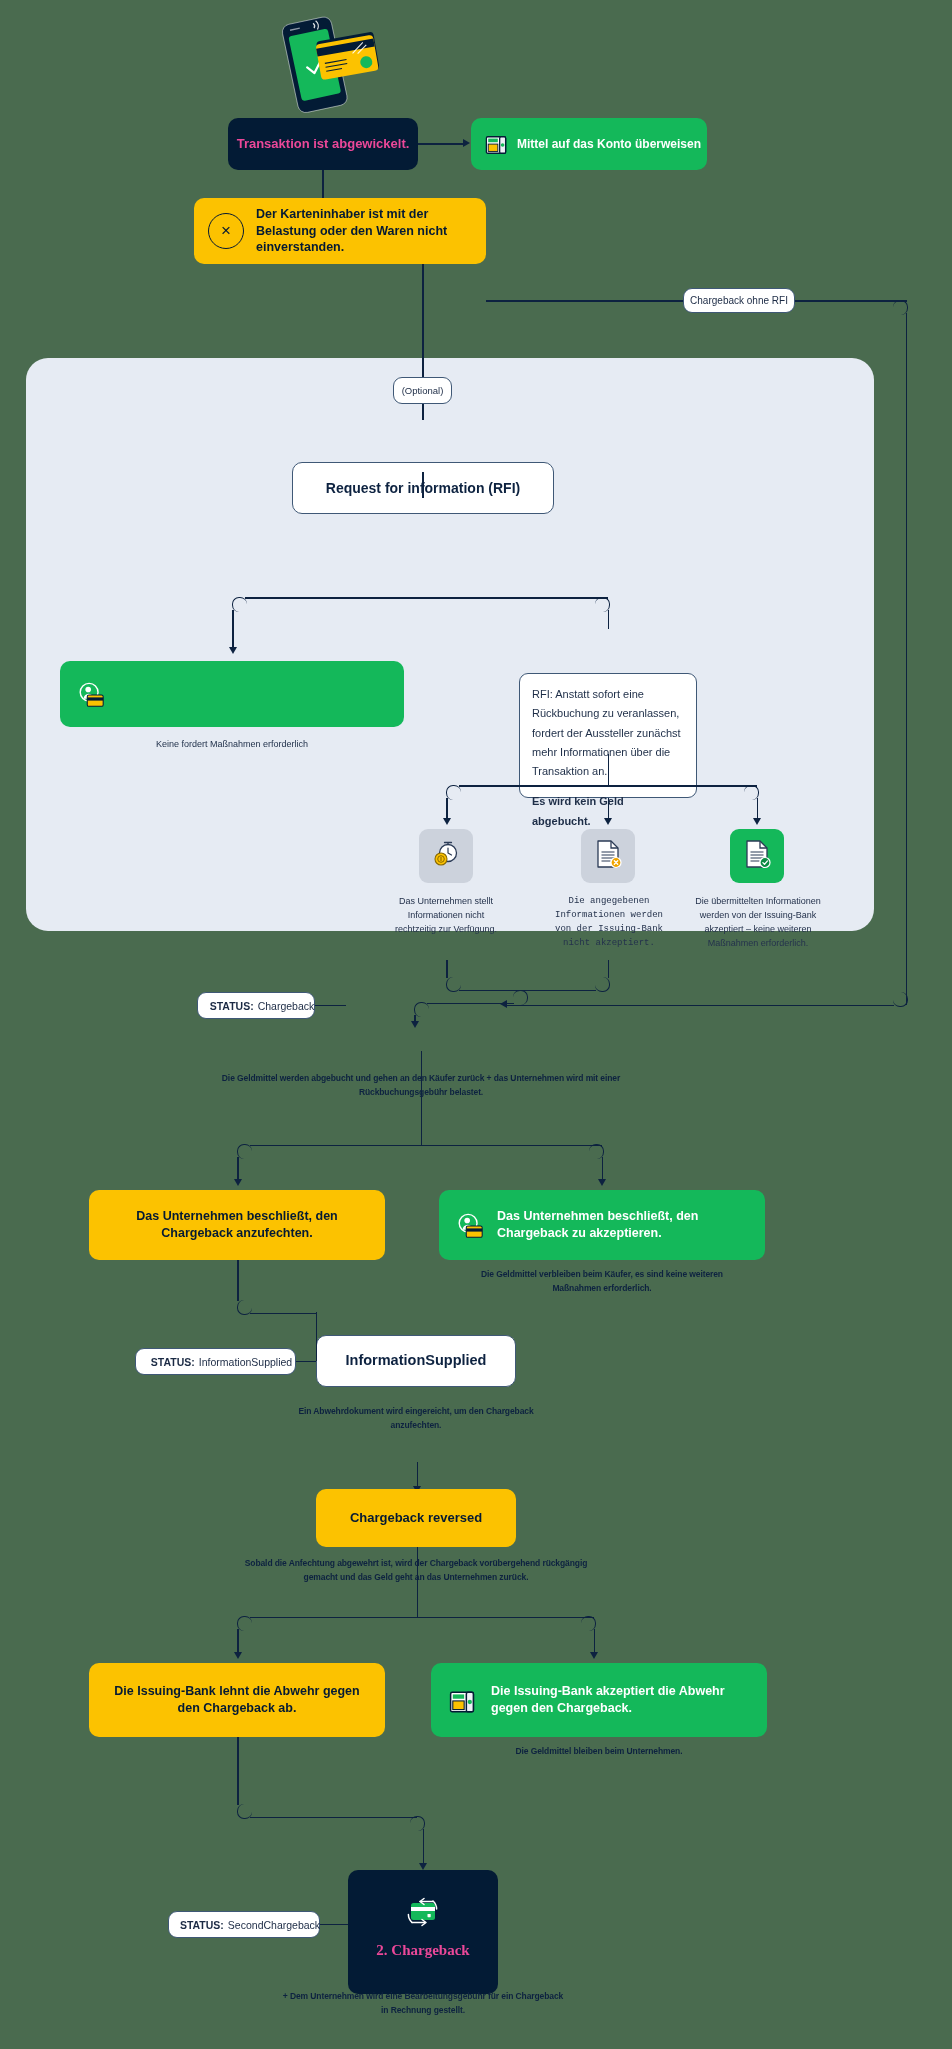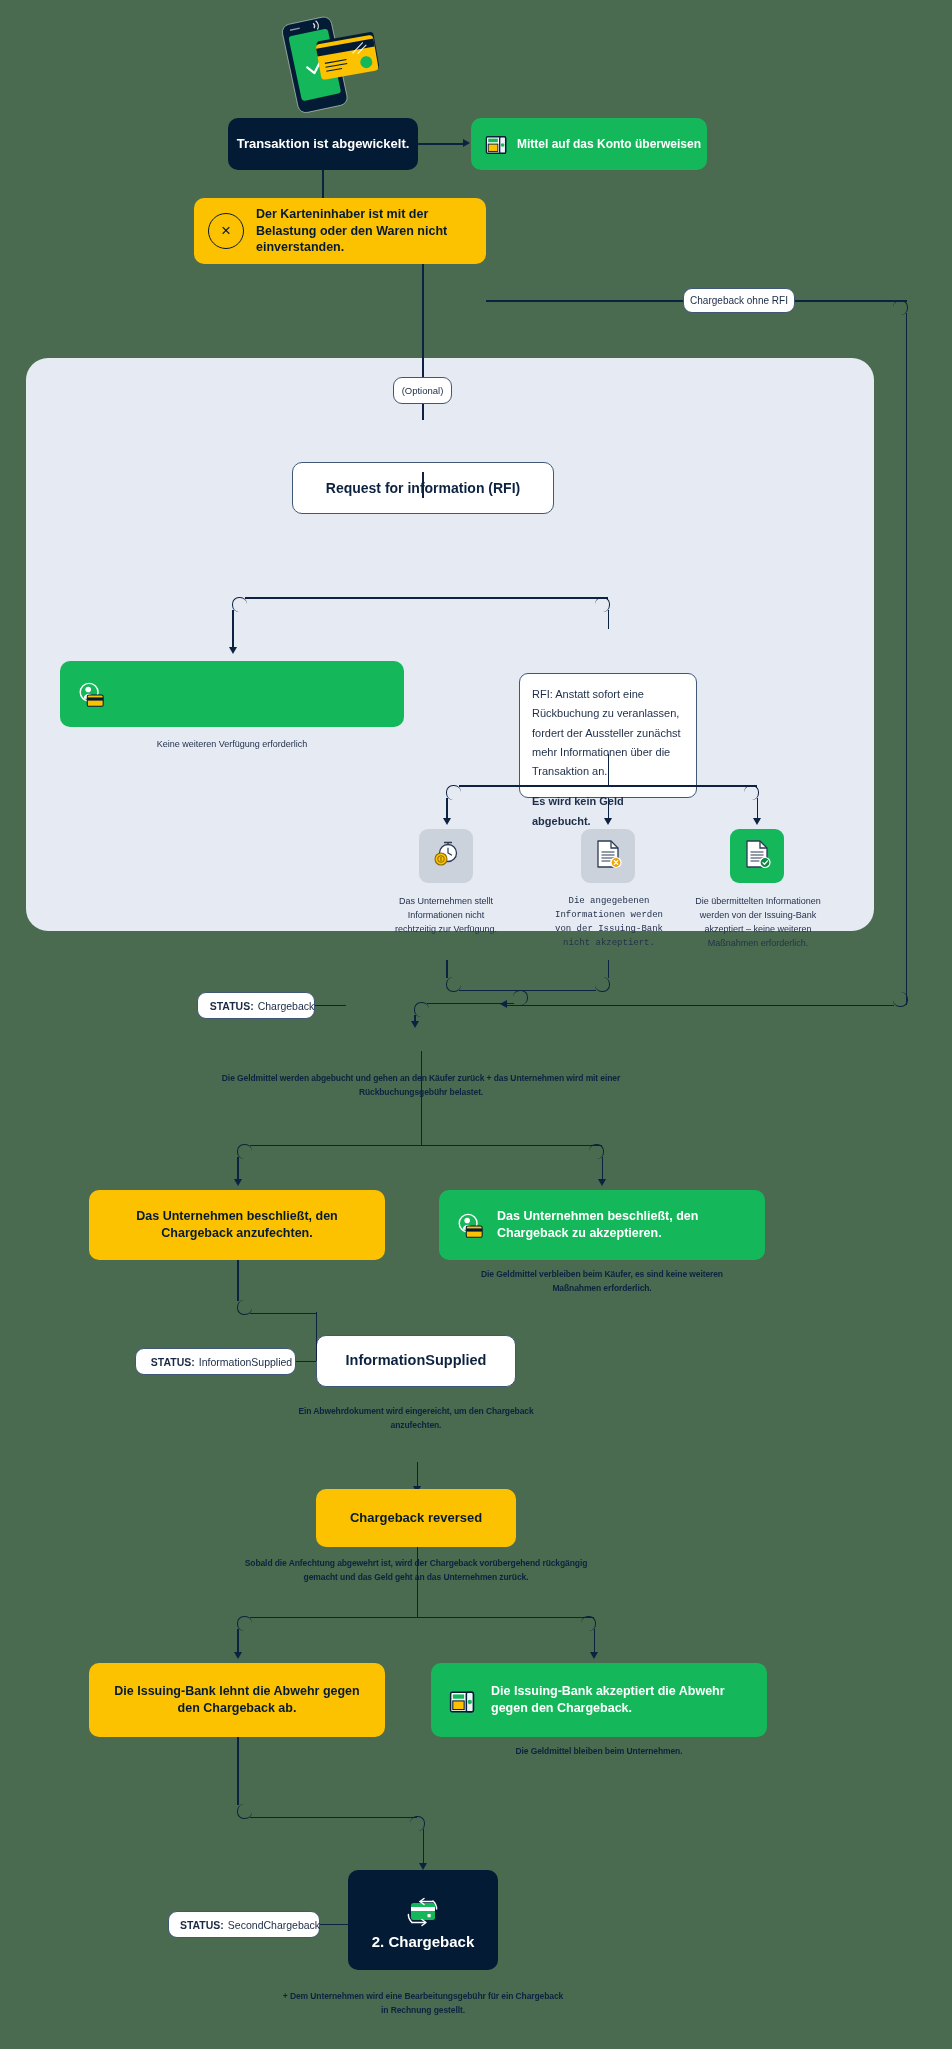--- a/index.html
+++ b/index.html
@@ -20,21 +20,21 @@
   .abs{position:absolute;box-sizing:border-box;}
 
   
   .node{
     display:flex;align-items:center;justify-content:center;
     border-radius:10px;
     text-align:center;
     line-height:1.35;
     box-sizing:border-box;
   }
-  .node.dark{background:#031b35;color:#ffffff;font-weight:bold;}
+  .node.dark{background:#031b35;color:#ec4899;font-weight:bold;}
   .node.green{background:#14b85a;color:#ffffff;font-weight:bold;}
   .node.yellow{background:#fcc200;color:#051a33;font-weight:bold;}
   .node.white{background:#ffffff;color:#0d2240;border:1px solid #3f5876;font-weight:bold;}
 
   .pill{
     background:#ffffff;color:#1b2a44;
     border:1px solid #3f5876;border-radius:9px;
     display:flex;align-items:center;justify-content:center;
     font-size:11px;padding:0 10px;box-sizing:border-box;
     white-space:nowrap;
@@ -194,21 +194,21 @@
     <span class="abs" style="left:16px;top:20px;width:30px;height:30px;">
       <svg width="30" height="30" viewBox="0 0 32 32">
         <circle cx="14" cy="12" r="9.5" fill="none" stroke="#ffffff" stroke-width="1.5"></circle>
         <circle cx="13" cy="9" r="3" fill="#ffffff"></circle>
         <path d="M8 19 a5.5 5.5 0 0 1 11 0 z" fill="#ffffff"></path>
         <rect x="12" y="15" width="17" height="12" rx="1.8" fill="#fcc200" stroke="#031b35" stroke-width="1.1"></rect>
         <rect x="12" y="17.5" width="17" height="3.4" fill="#031b35"></rect>
       </svg>
     </span>
   </div>
-  <div class="abs caption plain" style="left:60px;top:737px;width:344px;">Keine weiteren Verfügung erforderlich</div>
+  <div class="abs caption plain" style="left:60px;top:737px;width:344px;">Keine fordert Maßnahmen erforderlich</div>
 
   <div class="abs" id="rfi-note" style="left:519px;top:629px;width:178px;height:125px;">
     <p>RFI: Anstatt sofort eine Rückbuchung zu veranlassen, fordert der Aussteller zunächst mehr Informationen über die Transaktion an.</p>
     <p class="sp">Es wird kein Geld abgebucht.</p>
   </div>
 
   <div class="ln lnv" style="left:607.6px;top:754px;height:31px;"></div>
   <div class="ln lnh" style="left:459px;top:785.3px;width:149px;"></div>
   <div class="ln lnh" style="left:607px;top:785.3px;width:150px;"></div>
   <div class="corner c-tl" style="left:446px;top:785px;width:14px;height:14px;"></div>
@@ -362,21 +362,21 @@
   </div>
   <div class="abs caption" style="left:431px;top:1745px;width:336px;">Die Geldmittel bleiben beim Unternehmen.</div>
 
   <div class="ln lnv" style="left:237.3px;top:1737px;height:68px;"></div>
   <div class="corner c-bl" style="left:237px;top:1804px;width:14px;height:14px;"></div>
   <div class="ln lnh" style="left:250px;top:1816.6px;width:167px;"></div>
   <div class="corner c-tr" style="left:410px;top:1816px;width:14px;height:14px;"></div>
   <div class="ln lnv" style="left:422.6px;top:1829px;height:36px;"></div>
   <div class="arrow-d" style="left:418.9px;top:1863px;"></div>
 
-  <div class="abs node dark" style="left:348px;top:1870px;width:150px;height:100px;font-size:15px;align-items:flex-end;padding-bottom:18px;">
+  <div class="abs node dark" style="left:348px;top:1870px;width:150px;height:124px;font-size:15px;align-items:flex-end;padding-bottom:34px;font-family:Liberation Serif, serif;">
     <span class="abs" style="left:52px;top:22px;width:46px;height:40px;">
       <svg width="46" height="40" viewBox="0 0 46 40">
         <rect x="11" y="11" width="24" height="17" rx="2.5" fill="#14b85a"></rect>
         <rect x="11" y="15" width="24" height="4" fill="#ffffff"></rect>
         <rect x="27.5" y="22" width="3.2" height="3.2" rx="0.6" fill="#ffffff"></rect>
         <path d="M33 9 a11 11 0 0 1 3.6 8" fill="none" stroke="#ffffff" stroke-width="1.5" stroke-linecap="round"></path>
         <path d="M24 6.5 l-4 3 l4 3" fill="none" stroke="#ffffff" stroke-width="1.5" stroke-linecap="round" stroke-linejoin="round"></path>
         <path d="M20 9.5 h13" fill="none" stroke="#ffffff" stroke-width="1.5" stroke-linecap="round"></path>
         <path d="M12 30.5 a11 11 0 0 1 -3.6 -8" fill="none" stroke="#ffffff" stroke-width="1.5" stroke-linecap="round"></path>
         <path d="M22 27.5 l4 3 l-4 3" fill="none" stroke="#ffffff" stroke-width="1.5" stroke-linecap="round" stroke-linejoin="round"></path>

